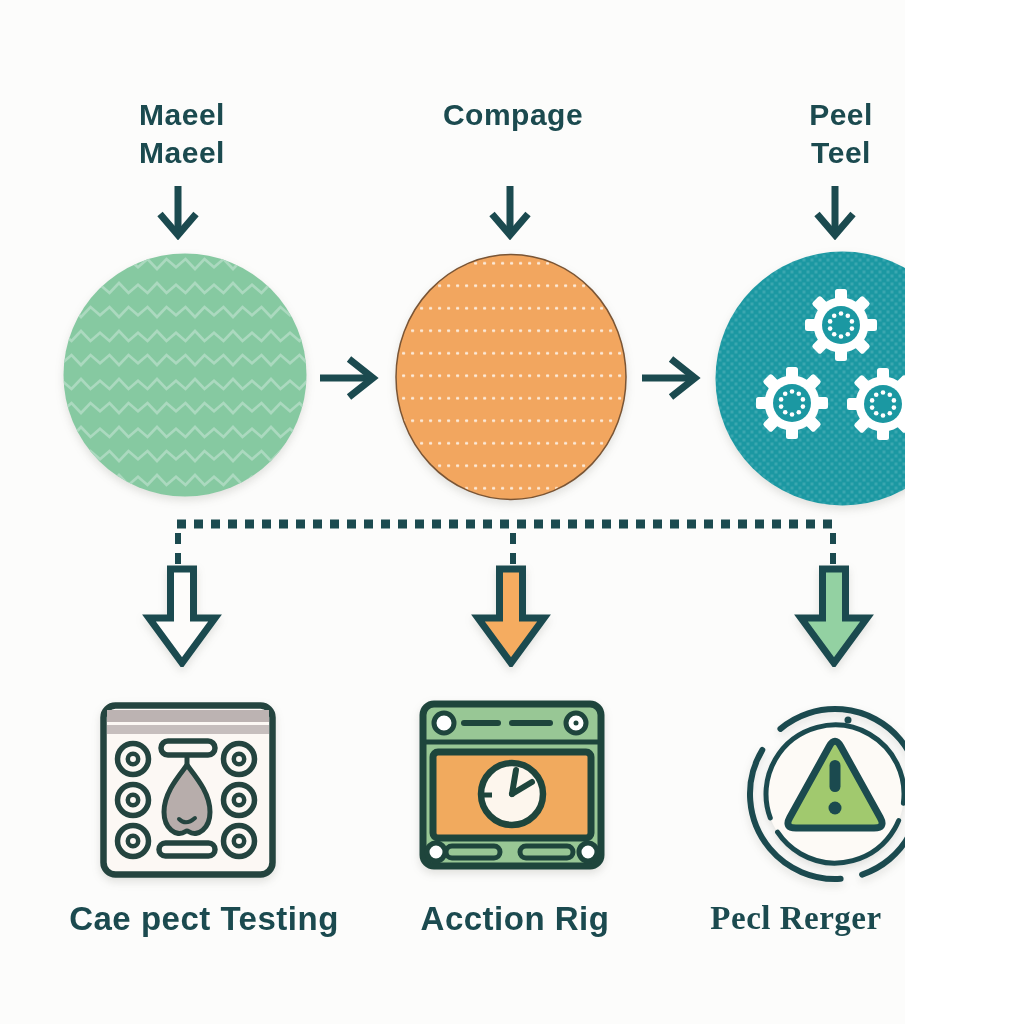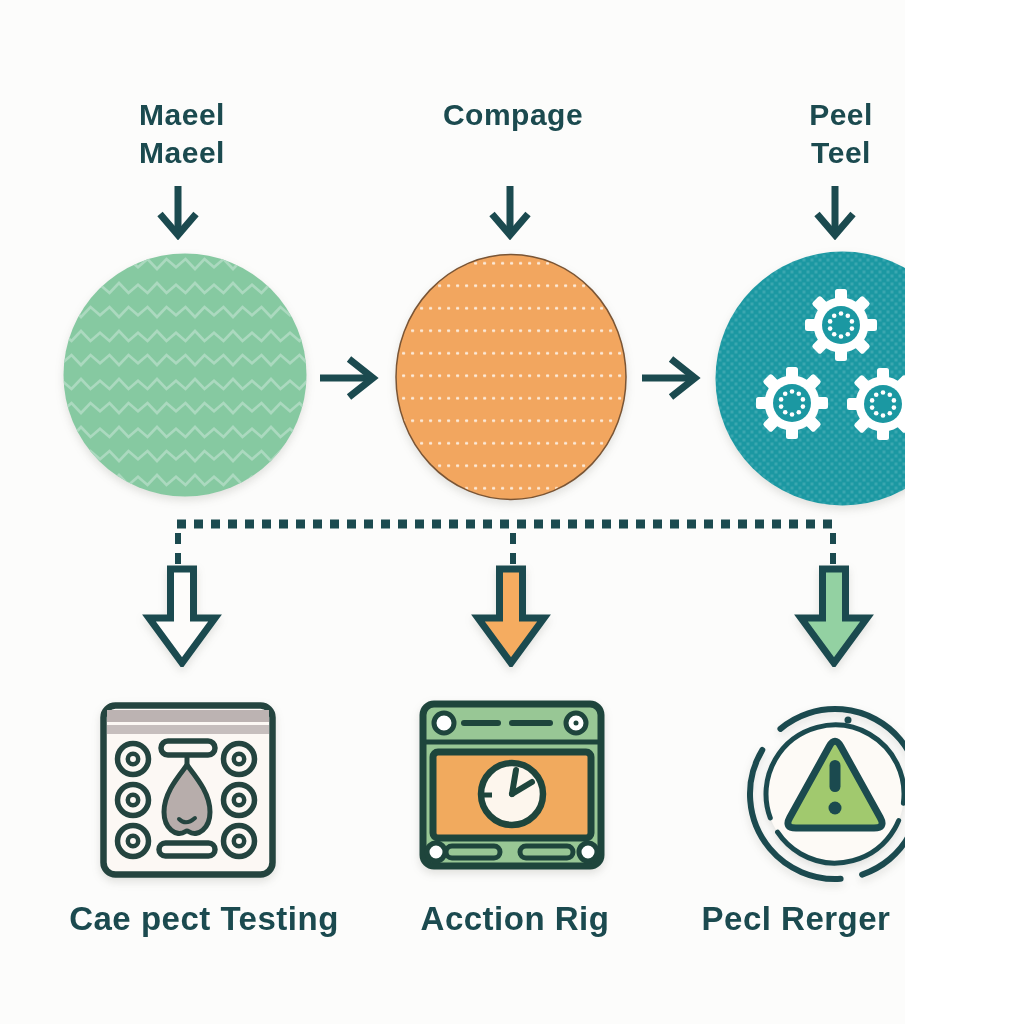--- a/index.html
+++ b/index.html
@@ -198,15 +198,15 @@
     <circle cx="91" cy="94" r="85" fill="none" stroke="#1b4a4f" stroke-width="6" stroke-dasharray="165 22 185 28" stroke-linecap="round" transform="rotate(-40 91 94)"></circle>
     <circle cx="91" cy="94" r="69" fill="#fdfaf6" stroke="#1b4a4f" stroke-width="5" stroke-dasharray="140 16 250 18" stroke-linecap="round" transform="rotate(30 91 94)"></circle>
     <circle cx="104" cy="20" r="3.5" fill="#1b4a4f"></circle>
     <path d="M96.82 46.49 L136.18 117.51 Q142 128 130 128 L52 128 Q40 128 45.82 117.51 L85.18 46.49 Q91 36 96.82 46.49 Z" fill="#a1c96e" stroke="#1b4a4f" stroke-width="7" stroke-linejoin="round"></path>
     <rect x="85.5" y="60" width="11" height="32" rx="5.5" fill="#1b4a4f"></rect>
     <circle cx="91" cy="108" r="6.5" fill="#1b4a4f"></circle>
   </svg>
 
   <div class="result-label" style="left:204px;top:900px;">Cae pect Testing</div>
   <div class="result-label" style="left:515px;top:900px;">Acction Rig</div>
-  <div class="result-label" style="left:796px;top:900px;">Pecl Rerger</div>
+  <div class="result-label" style="left:796px;top:900px;font-family:Liberation Serif, serif;">Pecl Rerger</div>
 
 </div>
 
 </body></html>

